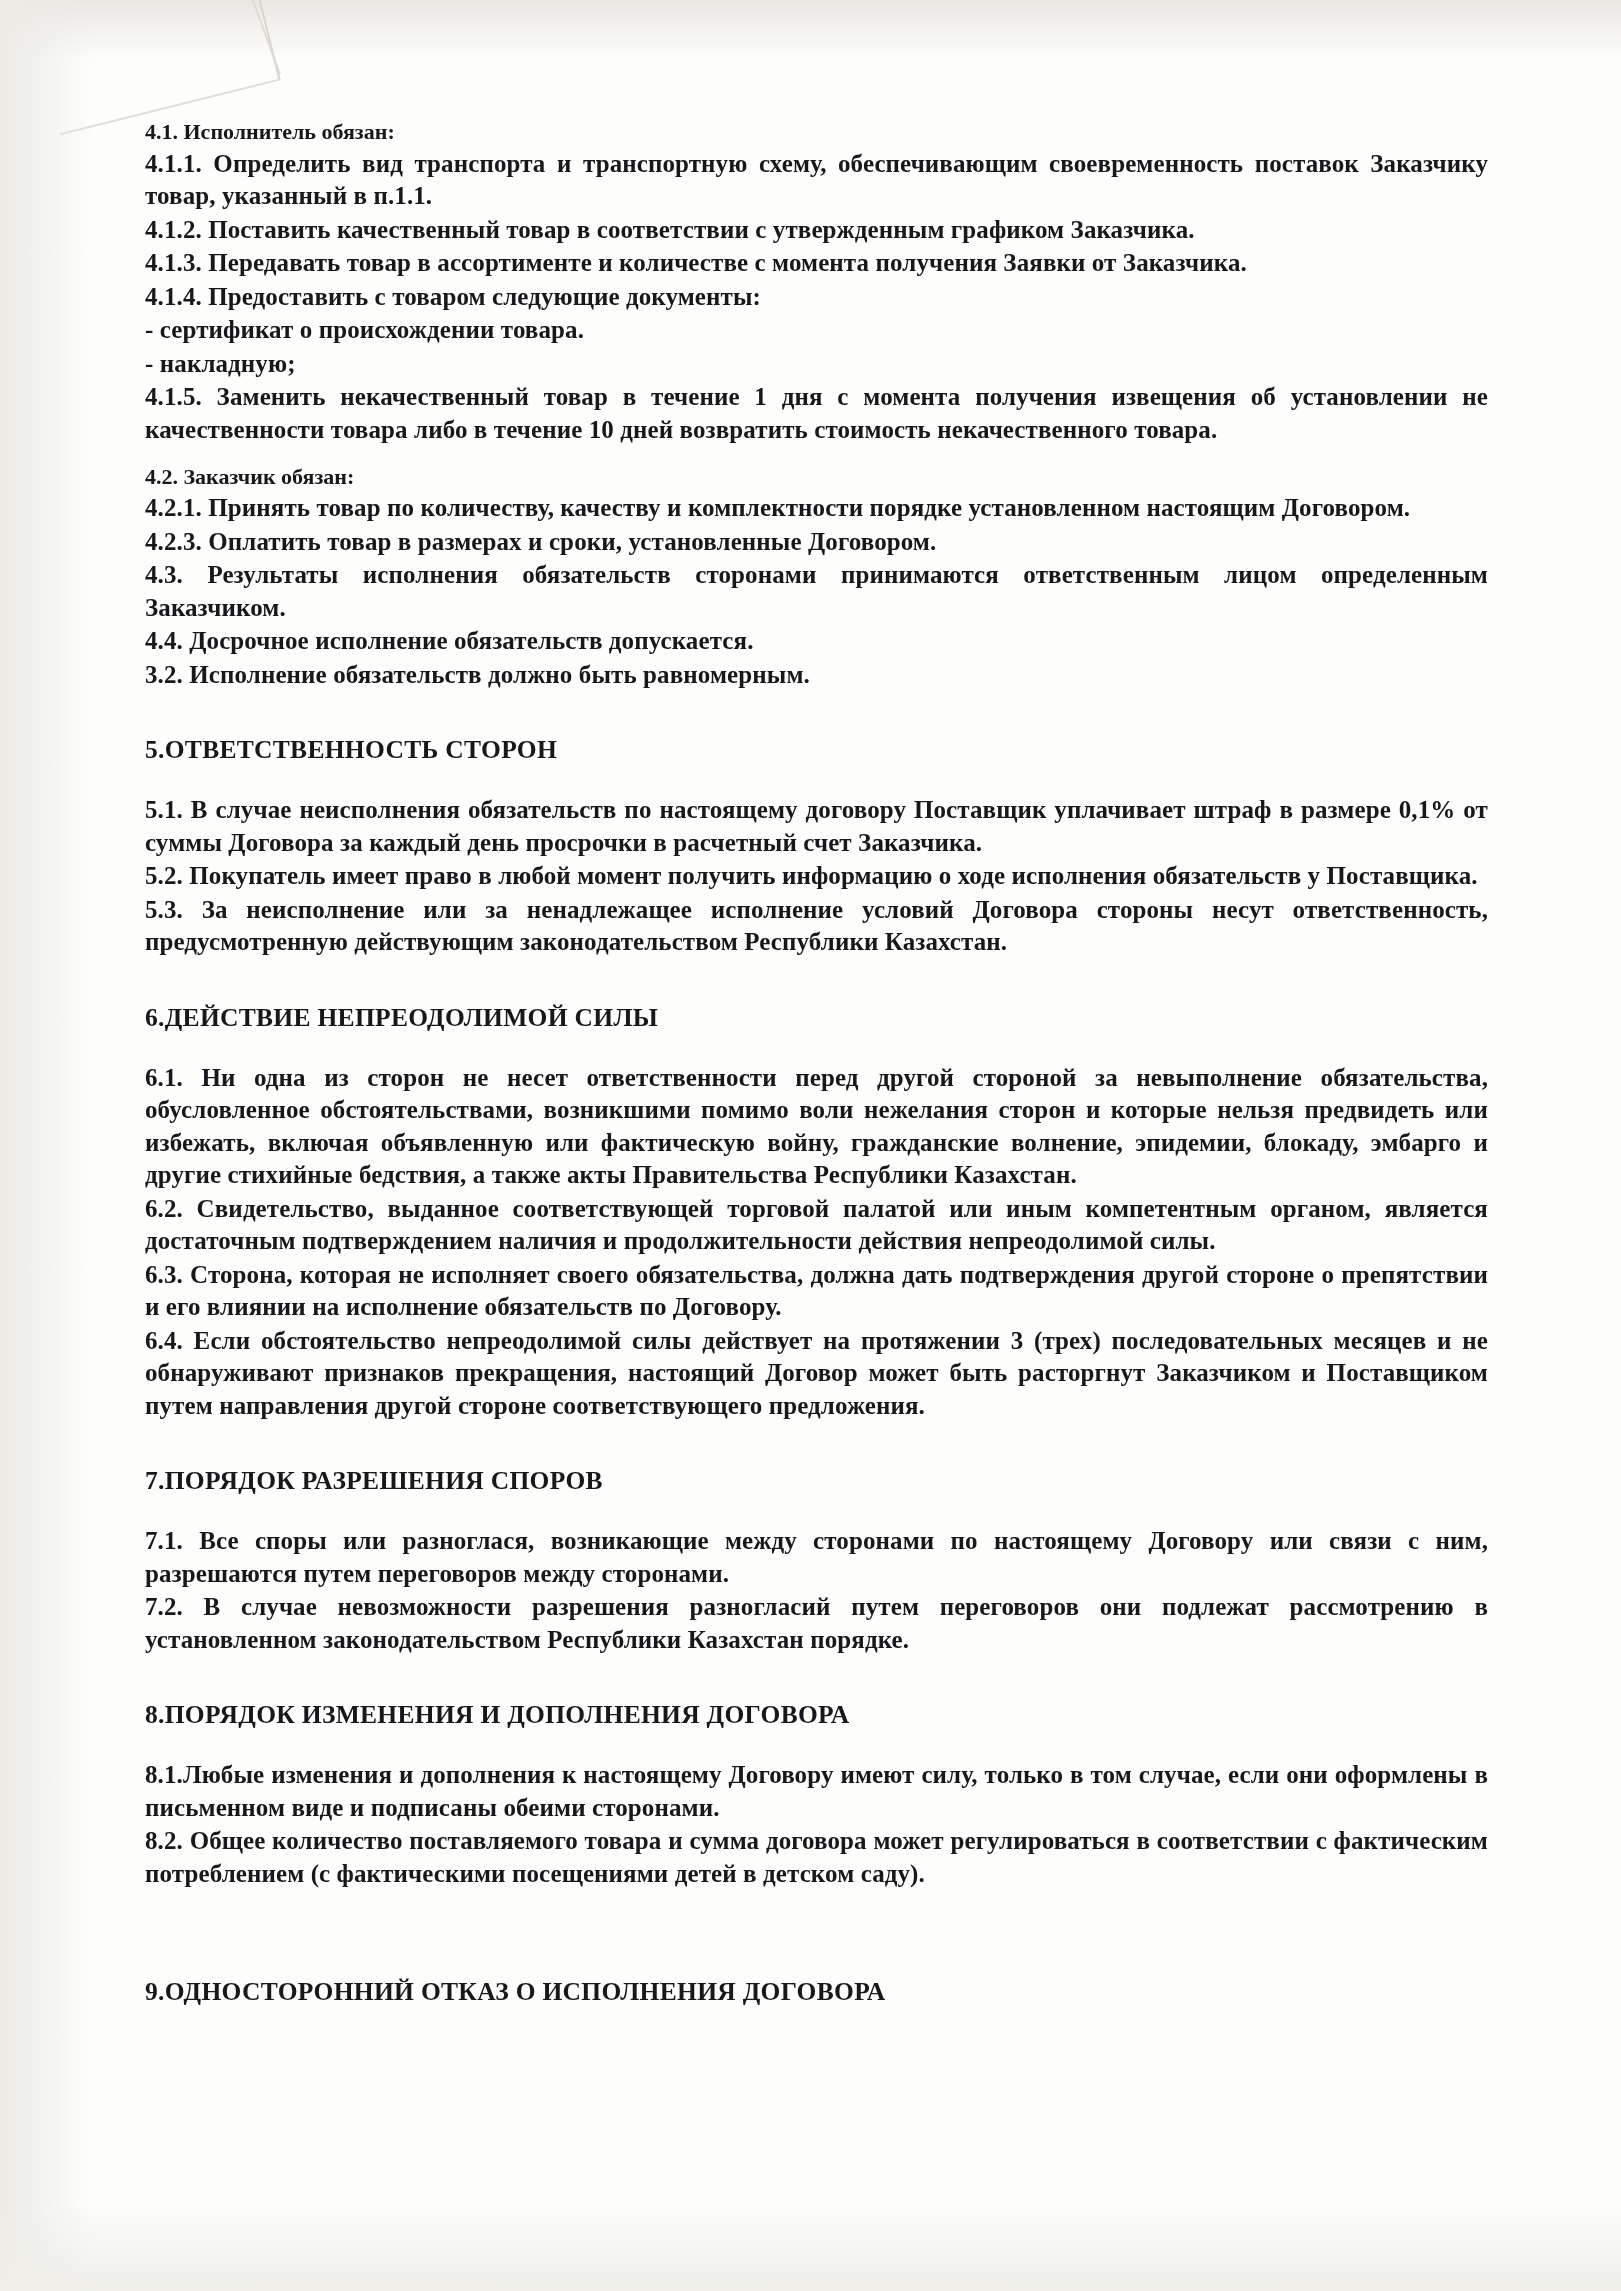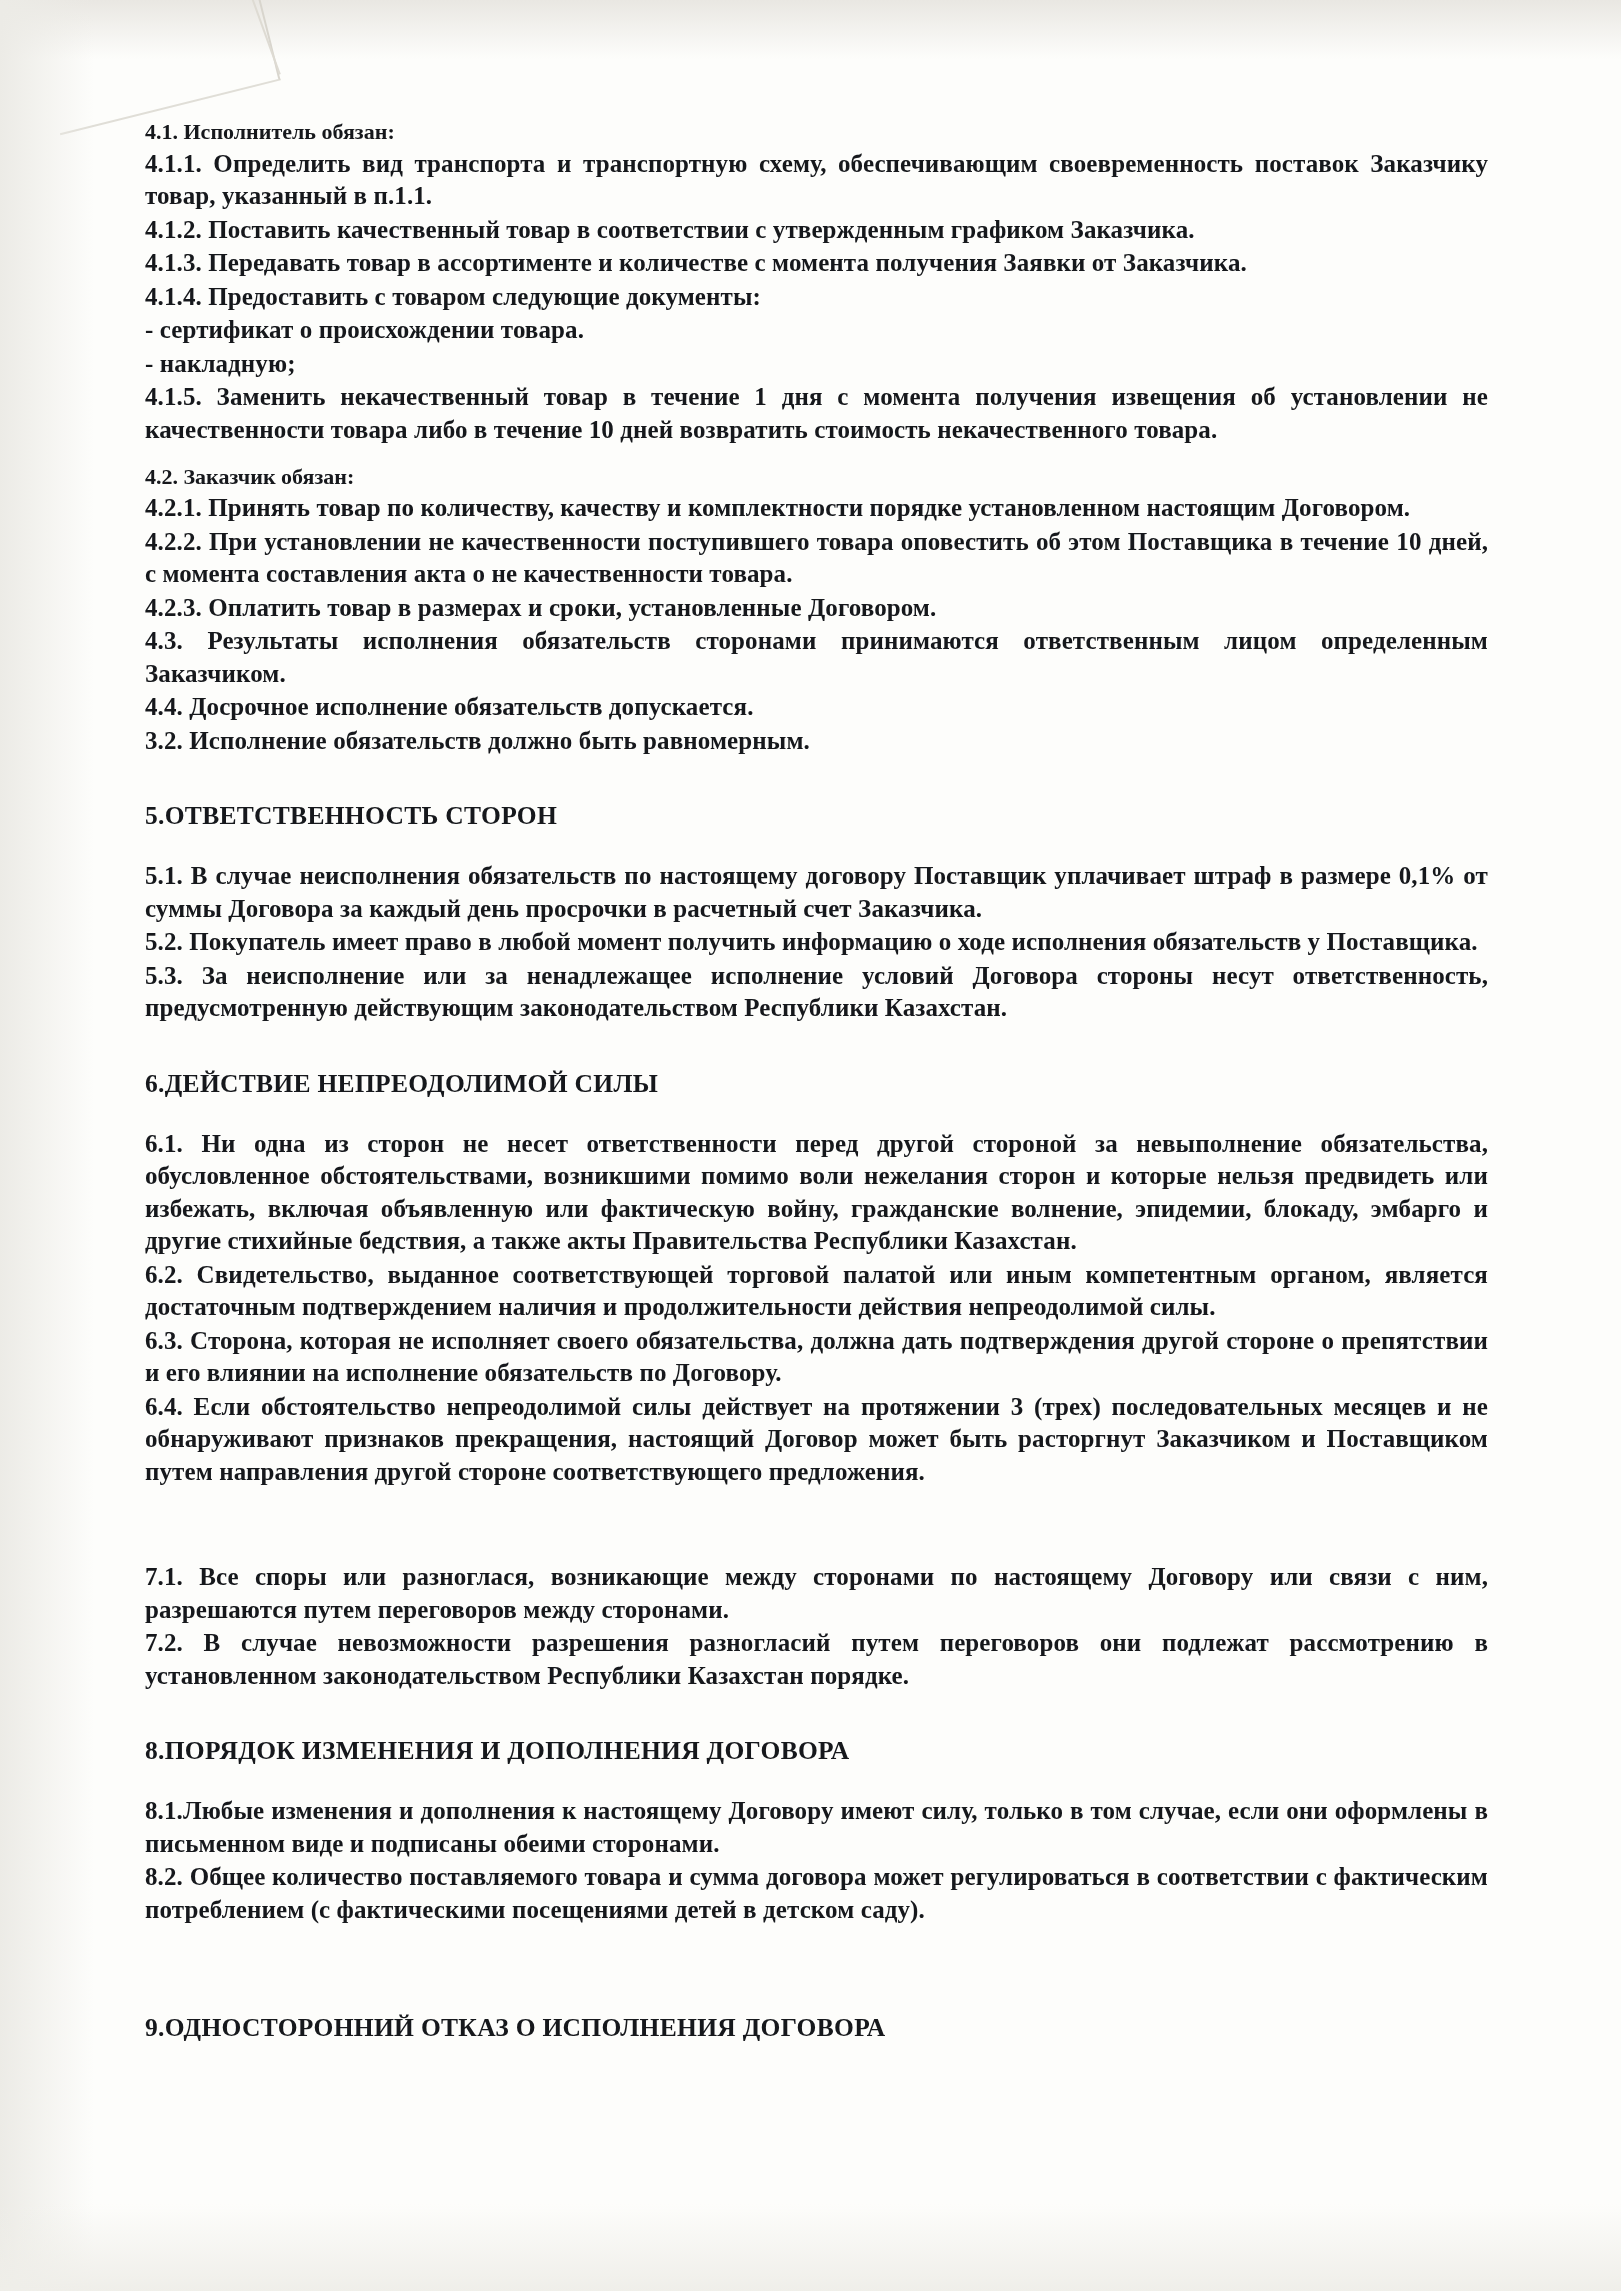--- a/index.html
+++ b/index.html
@@ -117,21 +117,20 @@
       <p class="para">- сертификат о происхождении товара.</p>
       <p class="para">- накладную;</p>
       <p class="para">4.1.5. Заменить некачественный товар в течение 1 дня с момента получения извещения об установлении   не качественности товара либо в течение 10 дней возвратить стоимость некачественного товара.</p>
     </div>
 
     <div class="gap-sm"></div>
 
     <div class="block">
       <p class="bold-head">4.2. Заказчик обязан:</p>
       <p class="para">4.2.1. Принять товар по количеству, качеству и комплектности  порядке установленном настоящим Договором.</p>
-      <p class="para">4.2.2. При установлении не качественности поступившего товара оповестить об этом Поставщика в течение 10 дней, с момента составления акта о не качественности товара.</p>
       <p class="para">4.2.3. Оплатить товар в размерах и сроки, установленные Договором.</p>
       <p class="para">4.3. Результаты исполнения обязательств сторонами принимаются ответственным лицом определенным Заказчиком.</p>
       <p class="para">4.4. Досрочное исполнение обязательств допускается.</p>
       <p class="para">3.2. Исполнение обязательств должно быть равномерным.</p>
     </div>
 
     <div class="gap-lg"></div>
 
     <div class="block">
       <h2 class="section-title">5.ОТВЕТСТВЕННОСТЬ СТОРОН</h2>
@@ -148,20 +147,21 @@
       <div class="gap-md"></div>
       <p class="para">6.1. Ни одна из сторон не несет ответственности перед другой стороной за невыполнение обязательства, обусловленное обстоятельствами, возникшими помимо воли нежелания сторон и которые нельзя предвидеть или избежать, включая объявленную или фактическую войну, гражданские волнение, эпидемии, блокаду, эмбарго и другие стихийные бедствия, а также акты Правительства Республики Казахстан.</p>
       <p class="para">6.2. Свидетельство, выданное соответствующей торговой палатой или иным компетентным органом, является достаточным подтверждением наличия и продолжительности действия непреодолимой силы.</p>
       <p class="para">6.3. Сторона, которая не исполняет своего обязательства, должна дать подтверждения другой стороне о препятствии и его влиянии на исполнение обязательств по Договору.</p>
       <p class="para">6.4. Если обстоятельство непреодолимой силы действует на протяжении 3 (трех) последовательных месяцев и не обнаруживают признаков прекращения, настоящий Договор может быть расторгнут Заказчиком и Поставщиком путем направления другой стороне соответствующего предложения.</p>
     </div>
 
     <div class="gap-lg"></div>
 
     <div class="block">
+      <h2 class="section-title">7.ПОРЯДОК РАЗРЕШЕНИЯ СПОРОВ</h2>
       <div class="gap-md"></div>
       <p class="para">7.1. Все споры или разноглася, возникающие между сторонами по настоящему Договору или связи с ним, разрешаются путем переговоров между сторонами.</p>
       <p class="para">7.2. В случае невозможности разрешения разногласий путем переговоров они подлежат рассмотрению в установленном законодательством Республики Казахстан порядке.</p>
     </div>
 
     <div class="gap-lg"></div>
 
     <div class="block">
       <h2 class="section-title">8.ПОРЯДОК ИЗМЕНЕНИЯ И ДОПОЛНЕНИЯ ДОГОВОРА</h2>
       <div class="gap-md"></div>

